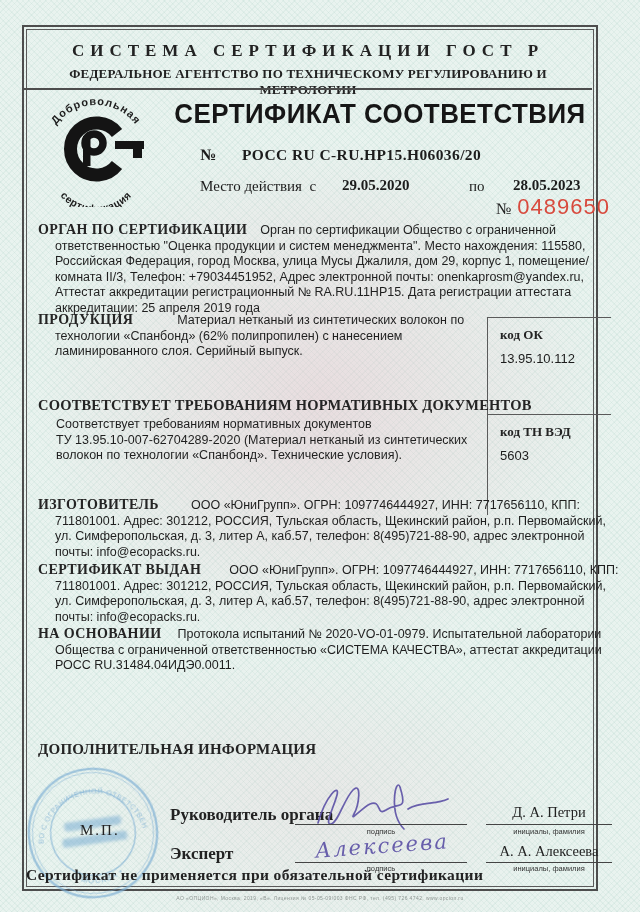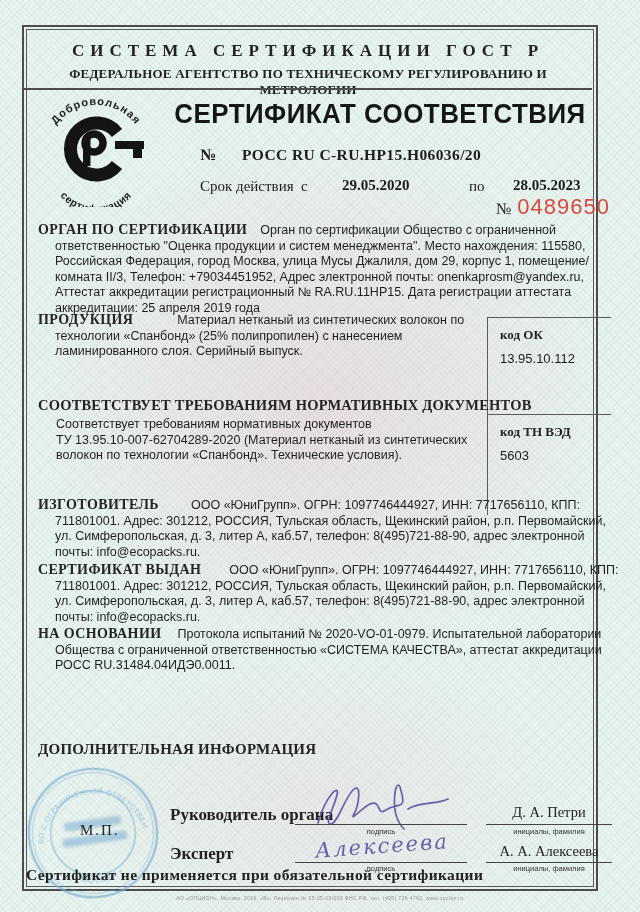--- a/index.html
+++ b/index.html
@@ -82,36 +82,36 @@
     </g>
   </svg>
 
   <div class="abs doc-title">СЕРТИФИКАТ СООТВЕТСТВИЯ</div>
 
   <div class="abs regnum">
     <span class="no">№</span>
     <span class="val">РОСС RU C-RU.HP15.H06036/20</span>
   </div>
 
-  <span class="abs validity" style="left:200px;top:178px;">Срок действия  с</span>
+  <span class="abs validity" style="left:200px;top:178px;">Место действия  с</span>
   <span class="abs validity b" style="left:342px;top:177px;">29.05.2020</span>
   <span class="abs validity" style="left:469px;top:178px;">по</span>
   <span class="abs validity b" style="left:513px;top:177px;">28.05.2023</span>
 
   <div class="abs blanknum">
     <span class="no">№</span>
     <span class="digits">0489650</span>
   </div>
 
   <p class="abs sec" style="left:38px;top:222px;width:562px;margin:0;">
     <span class="lbl" style="margin-right:13px;">ОРГАН ПО СЕРТИФИКАЦИИ</span><span>Орган по сертификации Общество с ограниченной ответственностью "Оценка продукции и систем менеджмента". Место нахождения: 115580, Российская Федерация, город Москва, улица Мусы Джалиля, дом 29, корпус 1, помещение/комната II/3, Телефон: +79034451952, Адрес электронной почты: onenkaprosm@yandex.ru, Аттестат аккредитации регистрационный № RA.RU.11НР15. Дата регистрации аттестата аккредитации: 25 апреля 2019 года</span>
   </p>
 
   <p class="abs sec" style="left:38px;top:312px;width:428px;margin:0;">
-    <span class="lbl" style="margin-right:44px;">ПРОДУКЦИЯ</span><span>Материал нетканый из синтетических волокон по технологии «Спанбонд»  (25% полипропилен) с нанесением ламинированного слоя. Серийный выпуск.</span>
+    <span class="lbl" style="margin-right:44px;">ПРОДУКЦИЯ</span><span>Материал нетканый из синтетических волокон по технологии «Спанбонд»  (62% полипропилен) с нанесением ламинированного слоя. Серийный выпуск.</span>
   </p>
   <div class="abs codebox" style="left:487px;top:317px;width:124px;height:138px;">
     <div class="clbl">код ОК</div>
     <div class="cval">13.95.10.112</div>
   </div>
 
   <div class="abs heading" style="left:38px;top:397px;">СООТВЕТСТВУЕТ ТРЕБОВАНИЯМ НОРМАТИВНЫХ ДОКУМЕНТОВ</div>
   <div class="abs bodytxt" style="left:56px;top:417px;width:425px;">Соответствует требованиям нормативных документов
 ТУ 13.95.10-007-62704289-2020 (Материал нетканый из синтетических волокон по технологии «Спанбонд». Технические условия).</div>
   <div class="abs codebox" style="left:487px;top:414px;width:124px;height:101px;">

